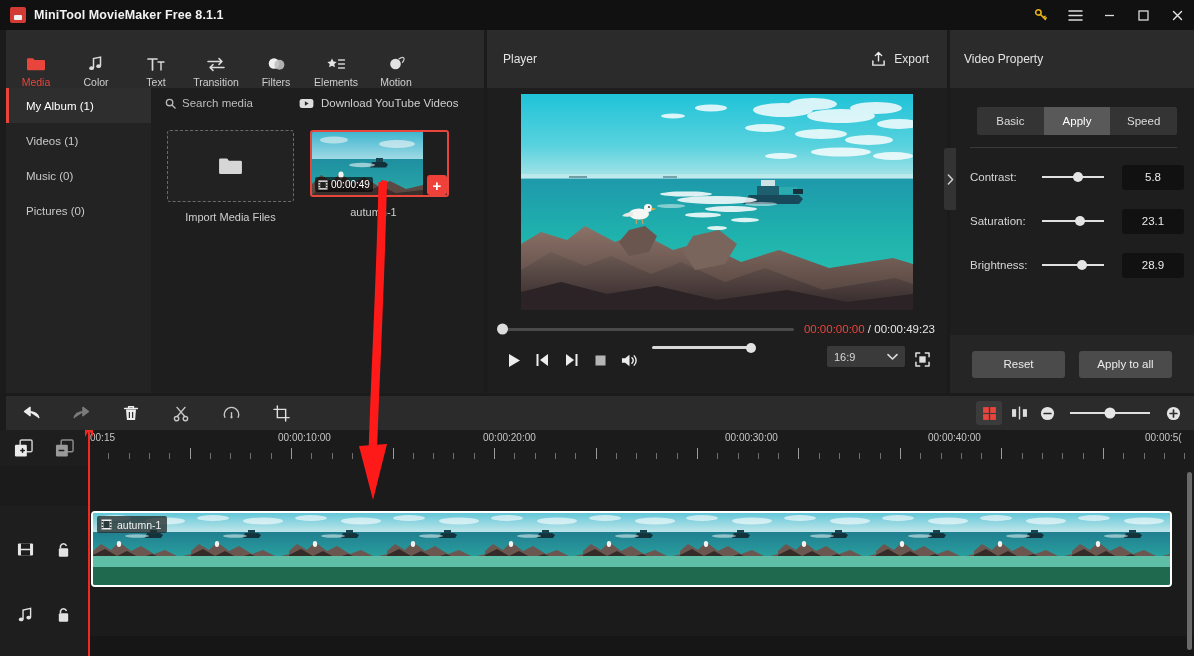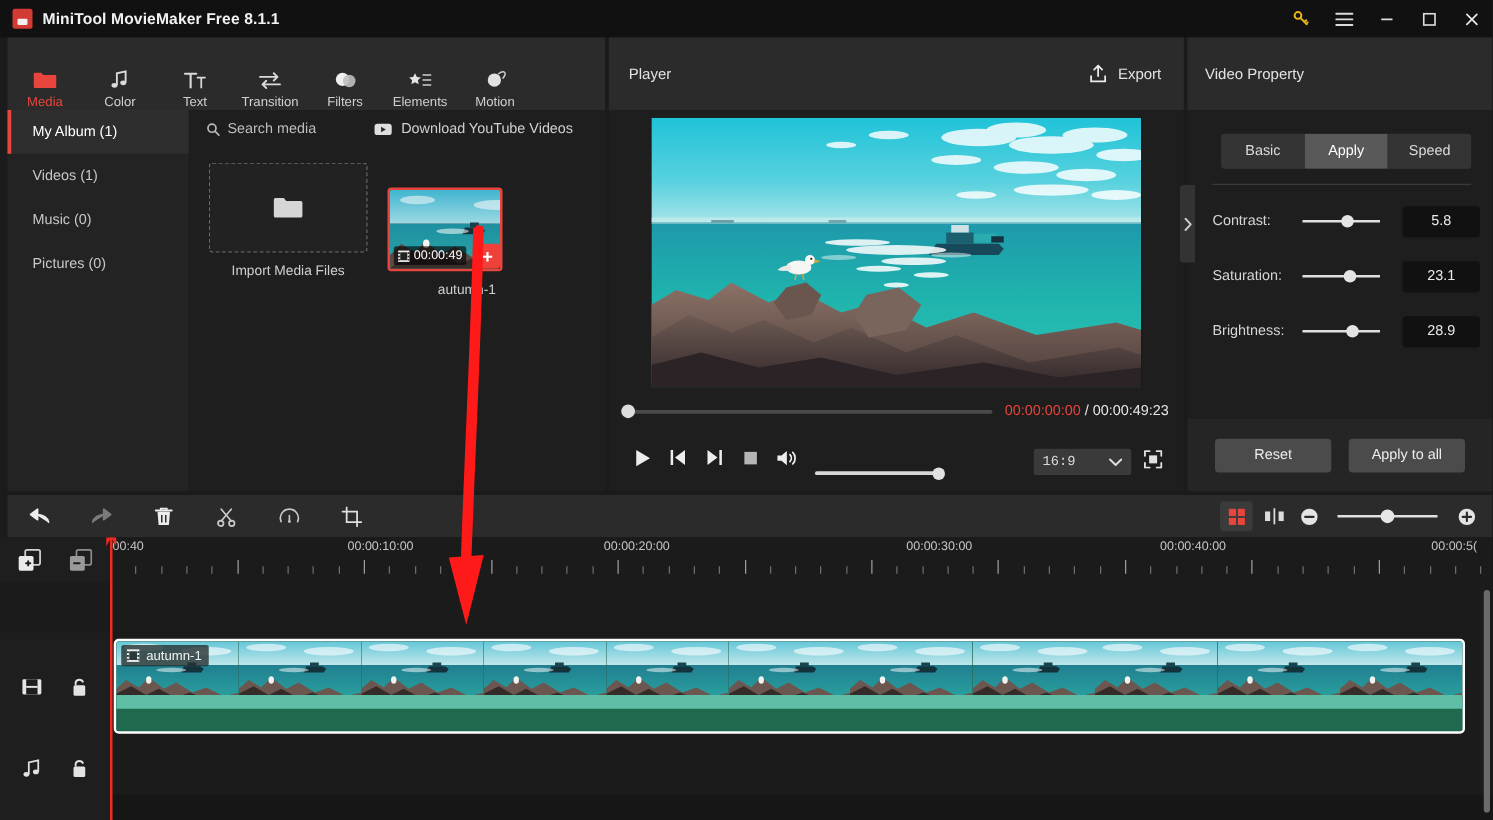--- a/index.html
+++ b/index.html
@@ -73,22 +73,22 @@
   .search-box { display: flex; align-items: center; gap: 6px; }
   .dl-yt { display: flex; align-items: center; gap: 7px; margin-left: 40px; color: #d0d0d0; }
   .media-grid { display: flex; gap: 16px; padding: 12px 0 0 16px; }
   .mitem { width: 127px; }
   .import-box {
     width: 127px; height: 72px; border: 1px dashed #6a6a6a; border-radius: 3px;
     display: flex; align-items: center; justify-content: center; background: #222;
   }
   .mlabel { text-align: center; font-size: 11px; color: #cfcfcf; margin-top: 9px; }
   .thumb-box {
-    width: 92px; height: 67px; border: 2px solid #e8453c; border-radius: 3px;
-    position: relative; overflow: hidden; margin-top: 20px;
+    width: 139px; height: 67px; border: 2px solid #e8453c; border-radius: 3px;
+    position: relative; overflow: hidden;
   }
   .dur-pill {
     position: absolute; left: 3px; bottom: 3px; height: 15px;
     display: flex; align-items: center; gap: 3px;
     background: rgba(0,0,0,.62); border-radius: 2px; padding: 0 3px;
     font-size: 10px; color: #fff;
   }
   .plus-btn {
     position: absolute; right: 0px; bottom: 0px; width: 20px; height: 20px;
     background: #f0403a; border-radius: 3px;
@@ -116,21 +116,21 @@
   .seek-track {
     flex: 1; height: 3px; background: #4a4a4a; border-radius: 2px; position: relative;
   }
   .seek-knob {
     position: absolute; left: 0; top: 50%; transform: translate(-2px,-50%);
     width: 11px; height: 11px; border-radius: 50%; background: #dddddd;
   }
   .tc { font-size: 11.5px; white-space: nowrap; }
   .tc .cur { color: #e8453c; }
   .tc .tot { color: #e6e6e6; }
-  .btn-row { display: flex; align-items: flex-end; gap: 0; height: 34px; margin-top: 4px; font-family: Liberation Mono, monospace; }
+  .btn-row { display: flex; align-items: flex-start; gap: 0; height: 34px; margin-top: 4px; }
   .pbtn {
     width: 29px; height: 28px; display: flex; align-items: center; justify-content: center;
     color: #e9e9e9;
   }
   .vol-track {
     width: 100px; height: 3px; background: #d8d8d8; border-radius: 2px;
     position: relative; margin-left: 8px;
   }
   .vol-knob {
     position: absolute; right: 0; top: 50%; transform: translate(4px,-50%);
@@ -828,21 +828,21 @@
         <span>
           <svg width="15" height="17" viewBox="0 0 16 18" class="ico">
               <rect x="3" y="7.6" width="10" height="9" rx="1.3" fill="#e2e2e2"></rect>
               <path d="M11.4 7.6V5.2a3.4 3.4 0 016.4 0" fill="none" stroke="#e2e2e2" stroke-width="1.6" transform="translate(-6.6,0)"></path>
             </svg>
         </span>
       </div>
     </div>
 
     <div class="ruler">
-      <span class="rl-label" style="left:2px">00:40</span>
+      <span class="rl-label" style="left:2px">00:15</span>
       <span class="rl-label" style="left:190px">00:00:10:00</span>
       <span class="rl-label" style="left:395px">00:00:20:00</span>
       <span class="rl-label" style="left:637px">00:00:30:00</span>
       <span class="rl-label" style="left:840px">00:00:40:00</span>
       <span class="rl-label" style="left:1057px">00:00:5(</span>
       <div id="ticks">
           <div class="tick maj" style="left: 0px;"></div>
           <div class="tick min" style="left: 20px;"></div>
           <div class="tick min" style="left: 41px;"></div>
           <div class="tick min" style="left: 61px;"></div>

